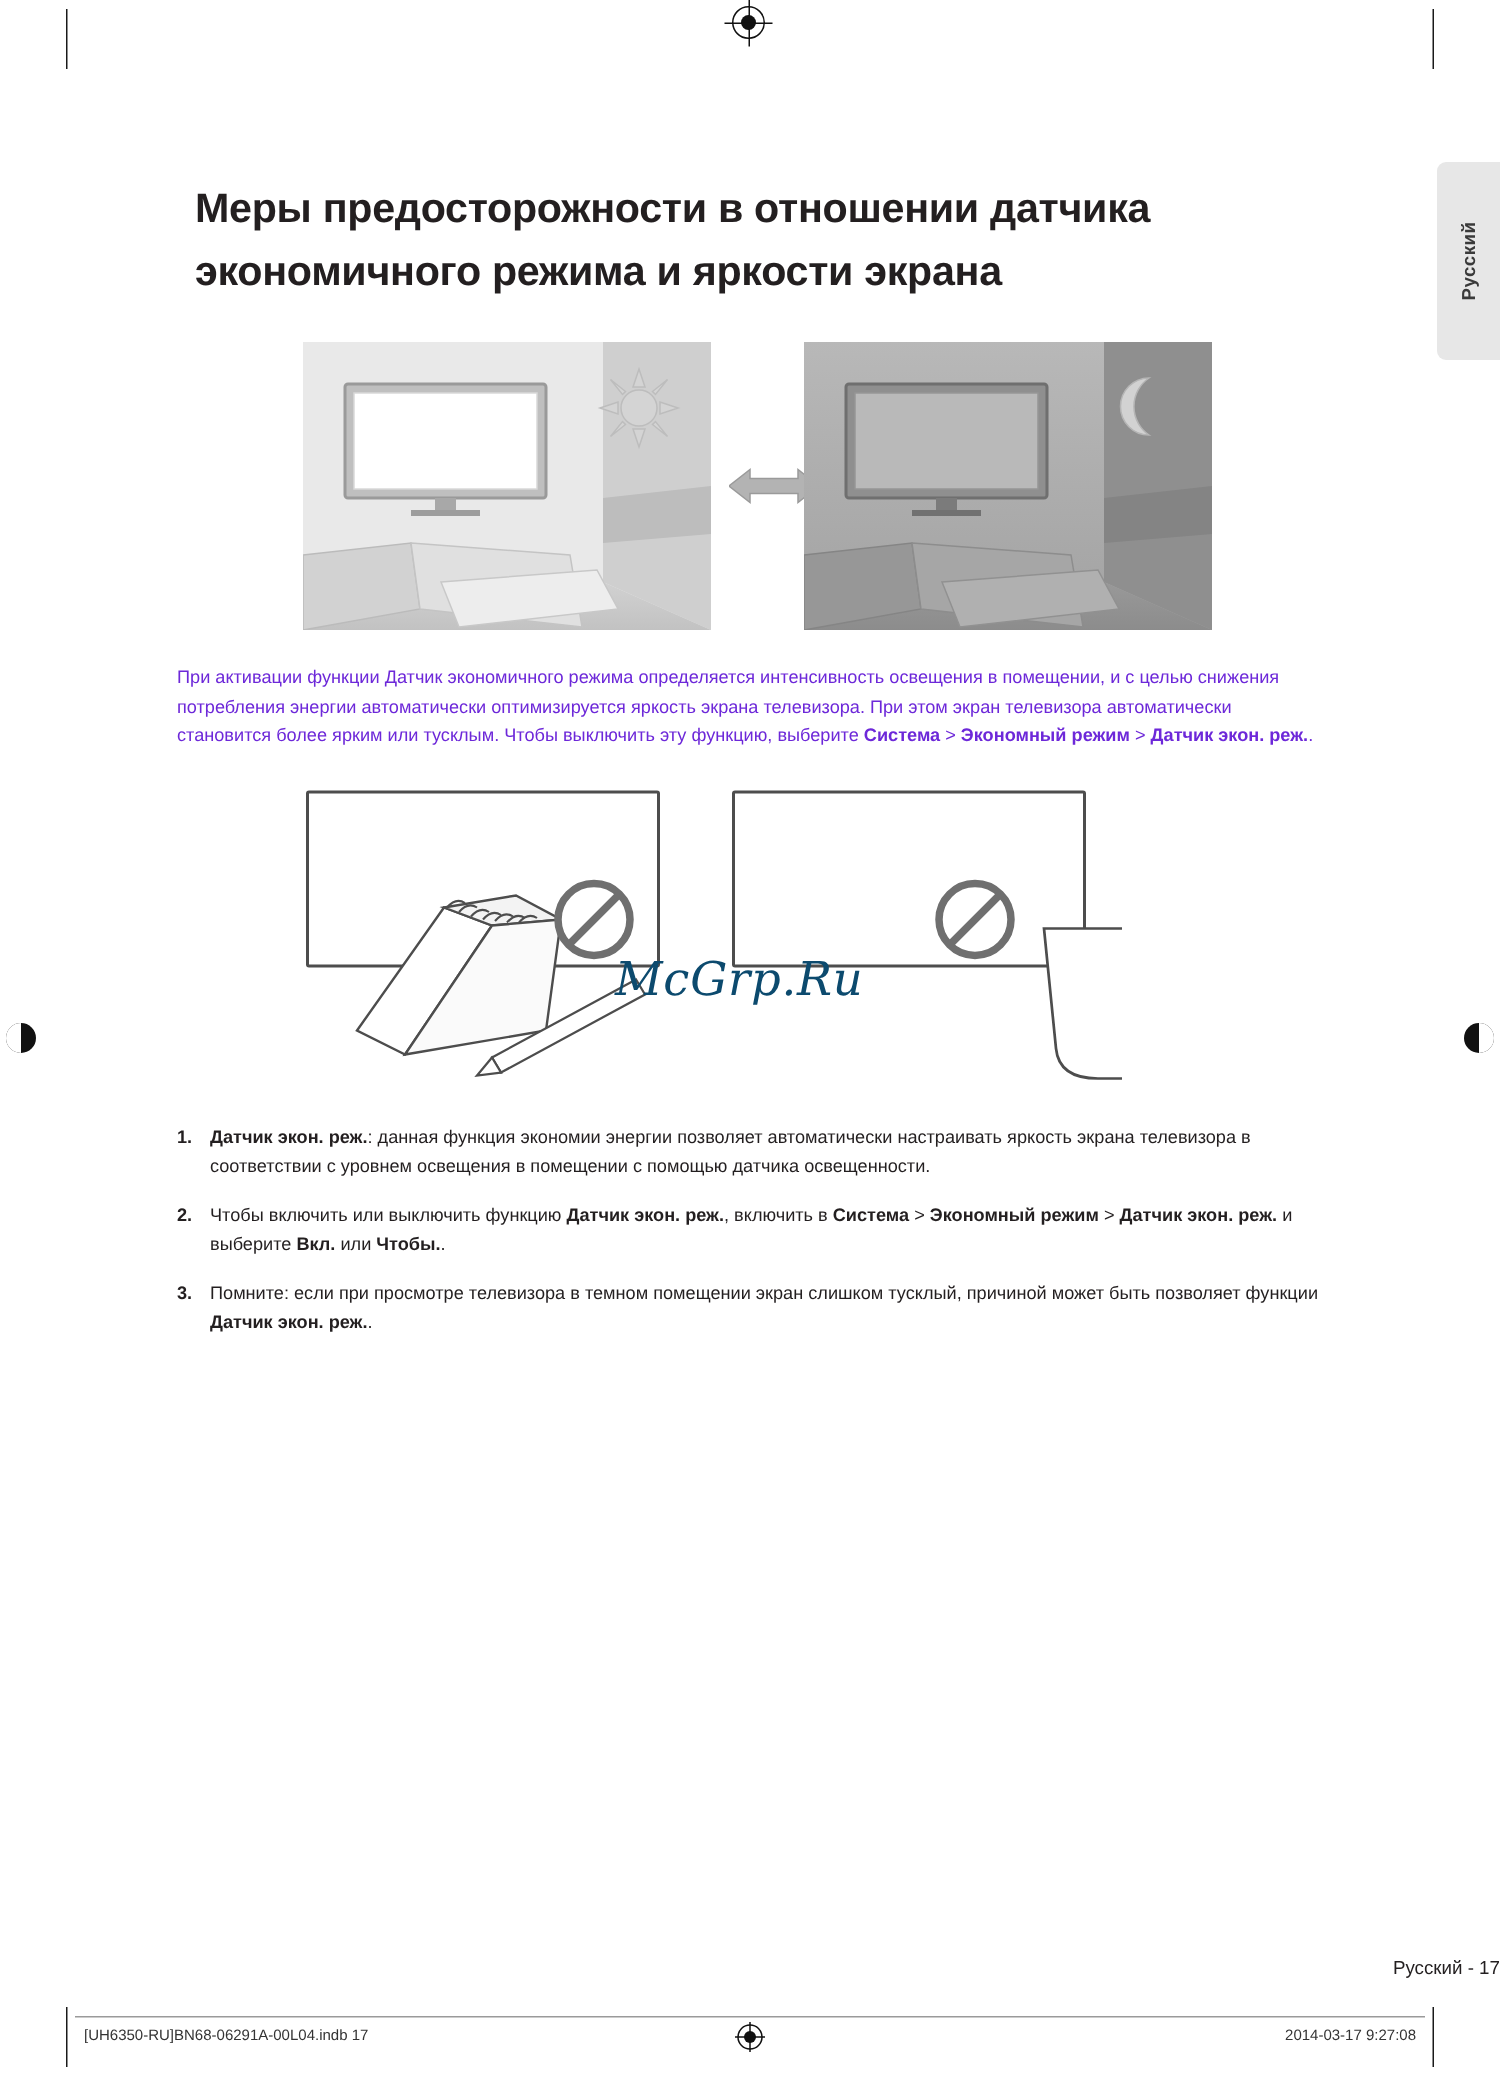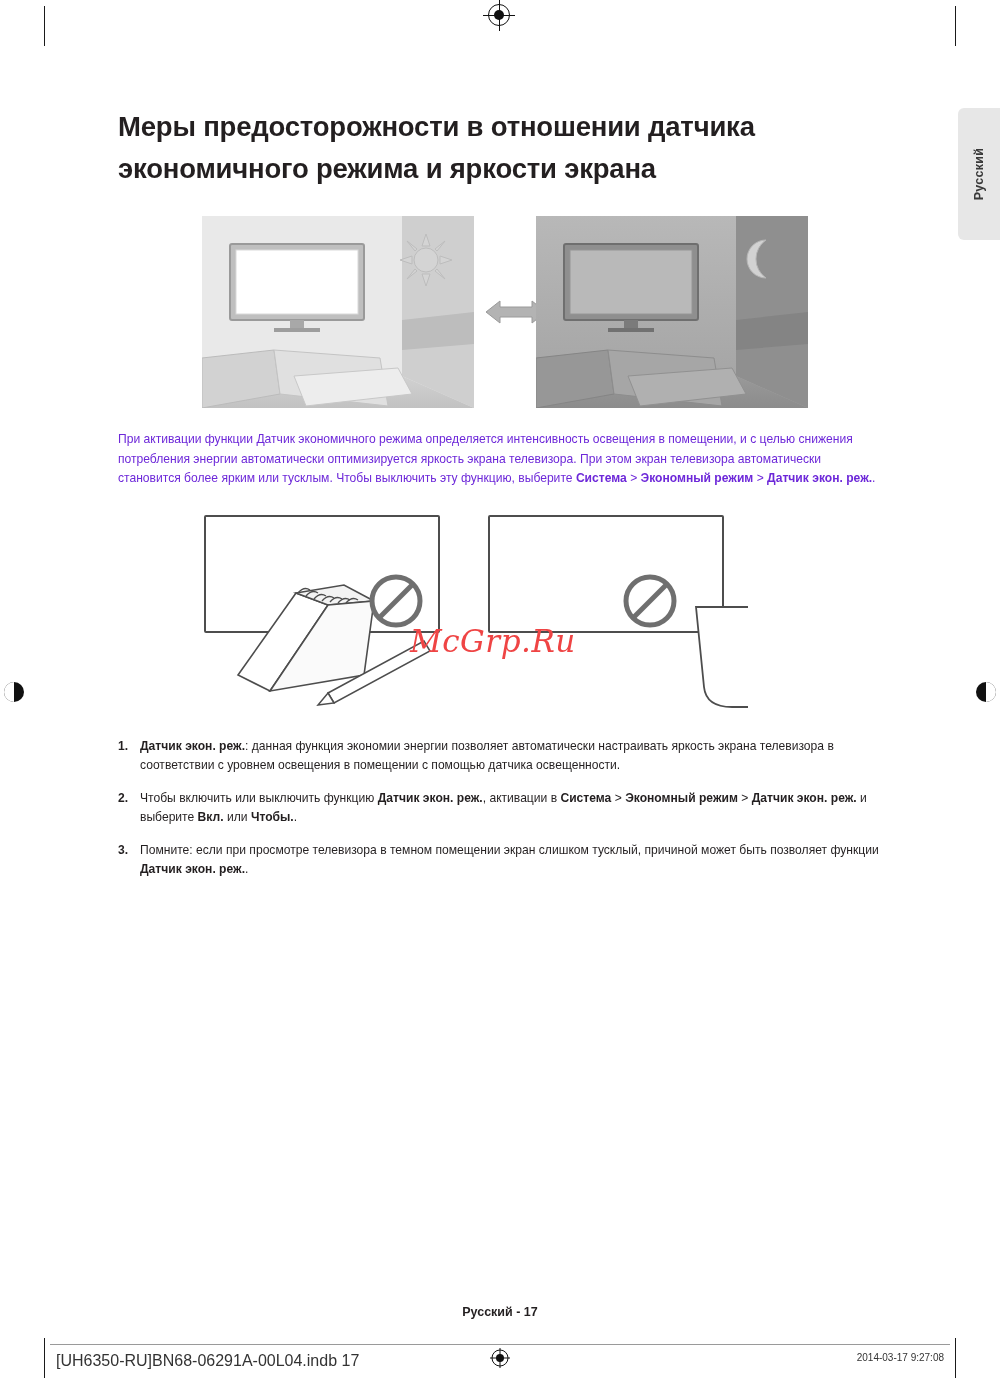--- a/index.html
+++ b/index.html
@@ -91,21 +91,21 @@
 
   
   .page {
     position: absolute;
     left: 118px;
     top: 0;
     width: 764px;
   }
 
   h1.title {
-    margin: 0;
+    margin: 12px;
     padding-top: 106px;
     font-size: 27.5px;
     line-height: 42px;
     font-weight: bold;
     letter-spacing: -0.2px;
     color: #231f20;
   }
 
   
   .fig1 {
@@ -161,21 +161,21 @@
   .fig2 .tv.right { left: 370px; }
   .fig2 svg { position: absolute; left: 0; top: 0; }
 
   .watermark {
     position: absolute;
     left: 292px;
     top: 108px;
     font-family: "DejaVu Serif", serif;
     font-size: 31px;
     font-style: italic;
-    color: #ef4444;
+    color: #0c4a6e;
     letter-spacing: 0.5px;
     pointer-events: none;
     text-align: center;
   }
 
   
   .warning {
     margin-top: 14px;
     font-size: 12.1px;
     line-height: 18px;
@@ -201,38 +201,38 @@
     font-weight: bold;
   }
   ol.steps li b { font-weight: bold; }
 
   
   .footer-page {
     position: absolute;
     left: 0;
     right: 0;
     top: 1305px;
-    text-align: center;
+    text-align: right;
     font-size: 12.5px;
-    font-weight: bold;
+    font-weight: normal;
     color: #231f20;
   }
   .footline {
     position: absolute;
     left: 50px;
     right: 50px;
     top: 1344px;
     height: 1px;
     background: #9a9a9a;
   }
   .footer-left {
     position: absolute;
     left: 56px;
     top: 1352px;
-    font-size: 16px;
+    font-size: 10px;
     color: #333;
   }
   .footer-right {
     position: absolute;
     right: 56px;
     top: 1352px;
     font-size: 10px;
     color: #333;
     text-align: right;
     margin-left: 12px;
@@ -401,21 +401,21 @@
 
     <div class="watermark">McGrp.Ru</div>
   </div>
 
 
   <ol class="steps">
     <li>
       <span class="num">1.</span><b>Датчик экон. реж.</b><span>: данная функция экономии энергии позволяет автоматически настраивать яркость экрана телевизора в соответствии с уровнем освещения в помещении с помощью датчика освещенности.</span>
     </li>
     <li>
-      <span class="num">2.</span><span>Чтобы включить или выключить функцию </span><b>Датчик экон. реж.</b><span>, активации в </span><b>Система</b><span> &gt; </span><b>Экономный режим</b><span> &gt; </span><b>Датчик экон. реж.</b><span> и выберите </span><b>Вкл.</b><span> или </span><b>Чтобы.</b><span>.</span>
+      <span class="num">2.</span><span>Чтобы включить или выключить функцию </span><b>Датчик экон. реж.</b><span>, включить в </span><b>Система</b><span> &gt; </span><b>Экономный режим</b><span> &gt; </span><b>Датчик экон. реж.</b><span> и выберите </span><b>Вкл.</b><span> или </span><b>Чтобы.</b><span>.</span>
     </li>
     <li>
       <span class="num">3.</span><span>Помните: если при просмотре телевизора в темном помещении экран слишком тусклый, причиной может быть позволяет функции </span><b>Датчик экон. реж.</b><span>.</span>
     </li>
   </ol>
 
 </div>
 
 <div class="footer-page">Русский - 17</div>
 <div class="footline"></div>

